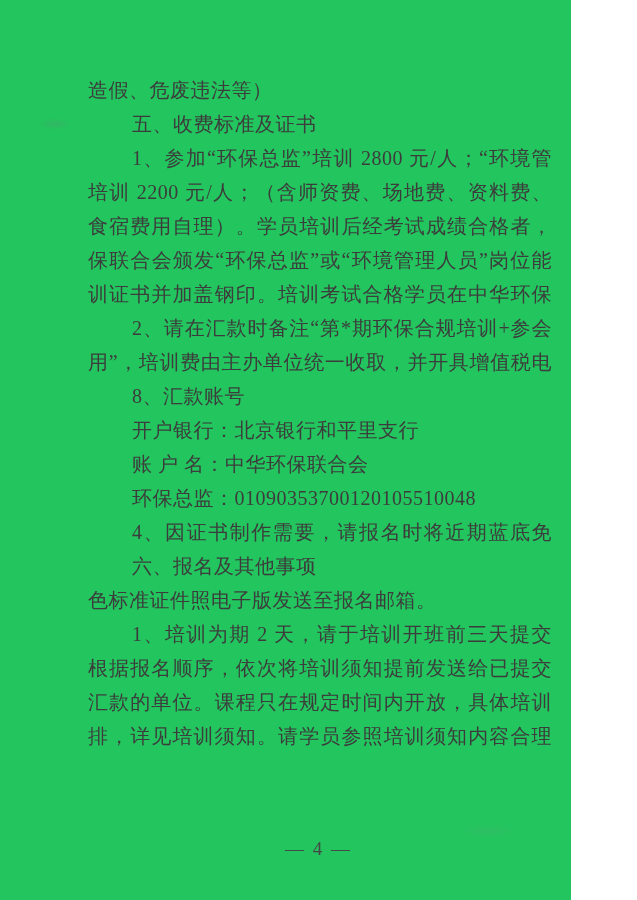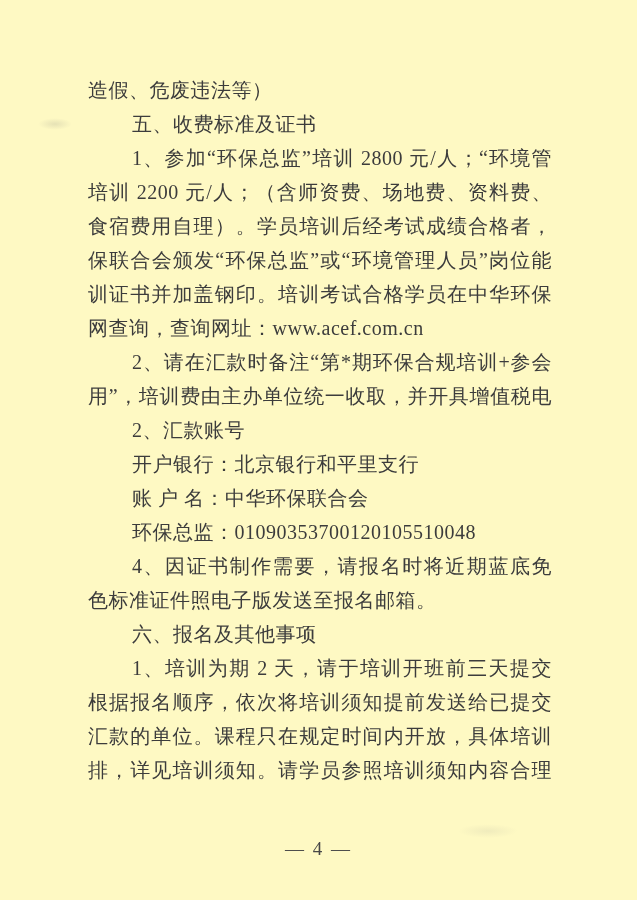--- a/index.html
+++ b/index.html
@@ -2,23 +2,23 @@
 <html><head>
 <meta charset="utf-8">
 <style>
   html, body {
     margin: 0;
     padding: 0;
     background: #ffffff;
   }
   .page {
     position: relative;
-    width: 637px;
+    width: 571px;
     height: 900px;
-    background: #fef9c3;
+    background: #22c55e;
     overflow: hidden;
     font-family: "Liberation Serif", "DejaVu Serif", serif;
     color: #3c3c3c;
   }
   .doc-body {
     position: absolute;
     left: 88px;
     top: 73px;
     width: 464px;
   }
@@ -72,30 +72,29 @@
   <div class="smudge smudge-b"></div>
 
   <div class="doc-body" id="doc-body">
       <div class="line">造假、危废违法等）</div>
       <div class="line indent">五、收费标准及证书</div>
       <div class="line indent full">1、参加“环保总监”培训 2800 元/人；“环境管理人员”</div>
       <div class="line full">培训 2200 元/人；（含师资费、场地费、资料费、证书费等，</div>
       <div class="line full">食宿费用自理）。学员培训后经考试成绩合格者，由中华环</div>
       <div class="line full">保联合会颁发“环保总监”或“环境管理人员”岗位能力培</div>
       <div class="line full">训证书并加盖钢印。培训考试合格学员在中华环保联合会官</div>
-      <div class="line">网查询，查询网址：www.acef.com.cn</div>
       <div class="line indent full">2、请在汇款时备注“第*期环保合规培训+参会几人费</div>
       <div class="line full">用”，培训费由主办单位统一收取，并开具增值税电子普通</div>
-      <div class="line indent">2、汇款账号</div>
+      <div class="line indent">8、汇款账号</div>
       <div class="line indent">开户银行：北京银行和平里支行</div>
       <div class="line indent">账 户 名：中华环保联合会</div>
       <div class="line indent">环保总监：01090353700120105510048</div>
       <div class="line indent full">4、因证书制作需要，请报名时将近期蓝底免冠 1 寸彩</div>
+      <div class="line indent">六、报名及其他事项</div>
       <div class="line">色标准证件照电子版发送至报名邮箱。</div>
-      <div class="line indent">六、报名及其他事项</div>
       <div class="line indent full">1、培训为期 2 天，请于培训开班前三天提交报名表。</div>
       <div class="line full">根据报名顺序，依次将培训须知提前发送给已提交报名表并</div>
       <div class="line full">汇款的单位。课程只在规定时间内开放，具体培训内容及安</div>
       <div class="line full">排，详见培训须知。请学员参照培训须知内容合理安排时间，</div>
     </div>
 
   <div class="footer">
     <span>— 4 —</span>
   </div>
 </div>

